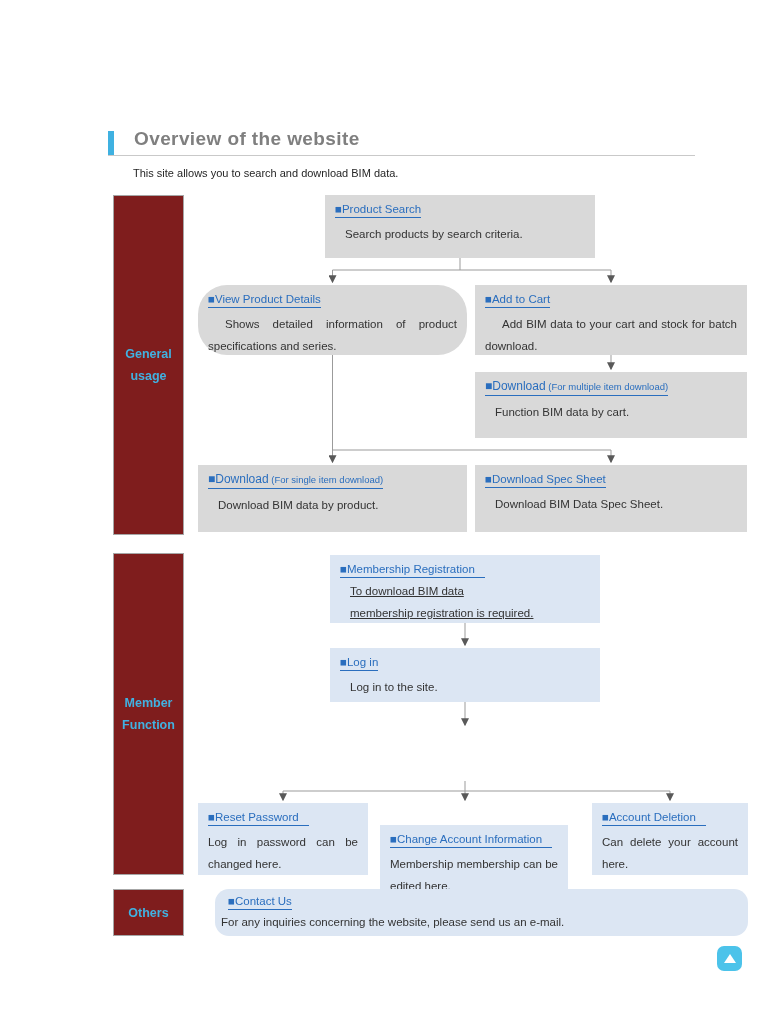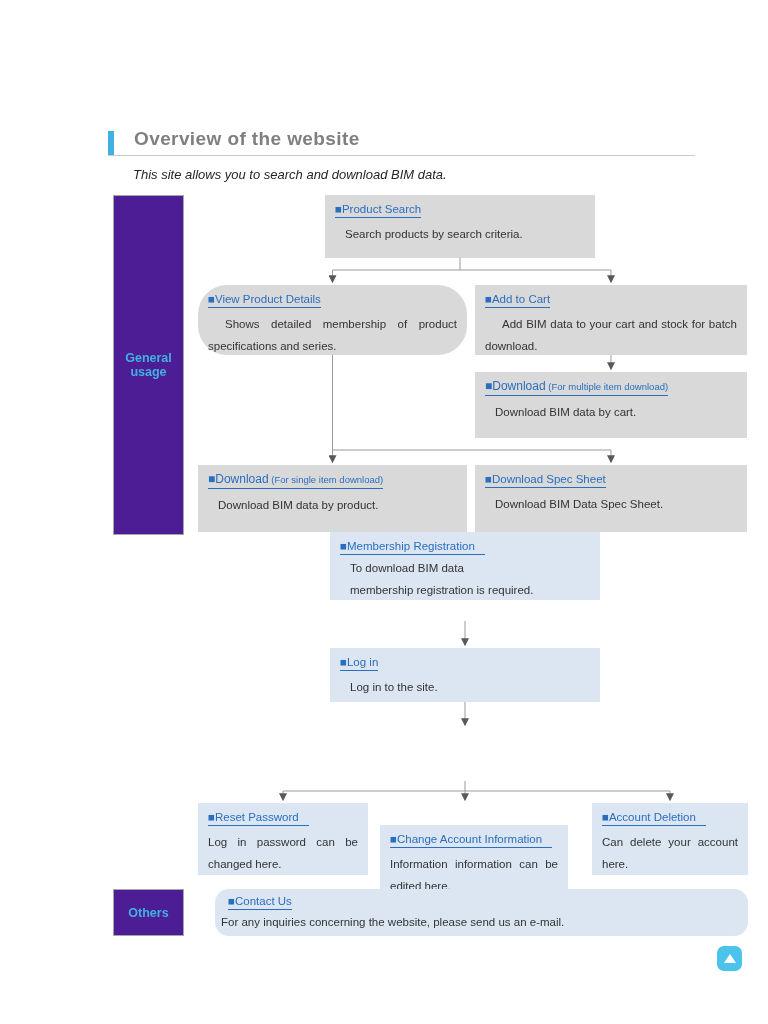--- a/index.html
+++ b/index.html
@@ -3,26 +3,26 @@
 <meta charset="utf-8">
 <style>
   html,body{margin:0;padding:0;background:#ffffff;}
   body{font-family:"Liberation Sans",sans-serif;}
   #page{position:relative;width:768px;height:1024px;background:#fff;overflow:hidden;}
 
   
   .accent-bar{position:absolute;left:108px;top:131px;width:6px;height:24px;background:#3fb1e1;}
   .page-title{position:absolute;left:134px;top:128px;font-size:19px;font-weight:bold;color:#7f7f7f;letter-spacing:.4px;}
   .title-rule{position:absolute;left:108px;top:155px;width:587px;height:0;border-top:1px solid #c9c9c9;}
-  .subtitle{position:absolute;left:133px;top:167px;font-size:13px;color:#262626;font-style:italic;}
+  .subtitle{position:absolute;left:133px;top:167px;font-size:11px;color:#262626;}
 
   
-  .side-label{position:absolute;box-sizing:border-box;border:1px solid #a6a6a6;background:#4c1d95;
+  .side-label{position:absolute;box-sizing:border-box;border:1px solid #a6a6a6;background:#7f1d1d;
     display:flex;align-items:center;justify-content:center;text-align:center;
-    color:#41b1e1;font-weight:bold;font-size:12.5px;line-height:14px;padding:0 8px;}
+    color:#41b1e1;font-weight:bold;font-size:12.5px;line-height:22px;padding:0 8px;}
 
   
   .box{position:absolute;box-sizing:border-box;padding:7px 10px 0 10px;font-size:11.5px;color:#333;}
   .box.gray{background:#d9d9d9;}
   .box.blue{background:#dce6f3;}
   .link{display:inline-block;color:#2a6ebe;border-bottom:1px solid #2a6ebe;padding-bottom:1px;cursor:pointer;line-height:14px;}
   .link .big{font-size:12px;}
   .link .small{font-size:9.5px;}
   .link.ext{padding-right:10px;}
   .desc{margin:6px 0 0 10px;line-height:21.5px;color:#333;}
@@ -70,72 +70,73 @@
       <path d="M465,702 V725" marker-end="url(#arw)"></path>
       <path d="M465,781 V791"></path>
       <path d="M283,791 H670"></path>
       <path d="M283,791 V800" marker-end="url(#arw)"></path>
       <path d="M465,791 V800" marker-end="url(#arw)"></path>
       <path d="M670,791 V800" marker-end="url(#arw)"></path>
     </g>
   </svg>
 
   <div class="side-label" style="left:113px;top:195px;width:71px;height:340px;">General usage</div>
+  <div class="side-label" style="left:113px;top:553px;width:71px;height:322px;">Member Function</div>
   <div class="side-label" style="left:113px;top:889px;width:71px;height:47px;">Others</div>
 
   <div class="box gray" style="left:325px;top:195px;width:270px;height:63px;">
     <a class="link">■Product Search</a>
     <div class="desc">Search products by search criteria.</div>
   </div>
 
   <div class="box gray" style="left:198px;top:285px;width:269px;height:70px;border-radius:29px;">
     <a class="link">■View Product Details</a>
-    <div class="desc justify indent">Shows detailed membership of product specifications and series.</div>
+    <div class="desc justify indent">Shows detailed information of product specifications and series.</div>
   </div>
 
   <div class="box gray" style="left:475px;top:285px;width:272px;height:70px;">
     <a class="link">■Add to Cart</a>
     <div class="desc justify indent">Add BIM data to your cart and stock for batch download.</div>
   </div>
 
   <div class="box gray" style="left:475px;top:372px;width:272px;height:66px;">
     <a class="link"><span class="big">■Download</span><span class="small"> (For multiple item download)</span></a>
-    <div class="desc">Download BIM data by cart.</div>
+    <div class="desc">Function BIM data by cart.</div>
   </div>
 
   <div class="box gray" style="left:198px;top:465px;width:269px;height:67px;">
     <a class="link"><span class="big">■Download</span><span class="small"> (For single item download)</span></a>
     <div class="desc">Download BIM data by product.</div>
   </div>
 
   <div class="box gray" style="left:475px;top:465px;width:272px;height:67px;">
     <a class="link">■Download Spec Sheet</a>
     <div class="desc">Download BIM Data Spec Sheet.</div>
   </div>
 
-  <div class="box blue" style="left:330px;top:532px;width:270px;height:68px;">
+  <div class="box blue" style="left:330px;top:555px;width:270px;height:68px;text-decoration:underline;">
     <a class="link ext">■Membership Registration</a>
     <div class="desc2">To download BIM data</div>
     <div class="desc2" style="margin-top:0;">membership registration is required.</div>
   </div>
 
   <div class="box blue" style="left:330px;top:648px;width:270px;height:54px;">
     <a class="link">■Log in</a>
     <div class="desc">Log in to the site.</div>
   </div>
 
 
   <div class="box blue" style="left:198px;top:803px;width:170px;height:72px;">
     <a class="link ext">■Reset Password</a>
     <div class="desc justify">Log in password can be changed here.</div>
   </div>
 
   <div class="box blue" style="left:380px;top:803px;width:188px;height:72px;margin-top:22px;">
     <a class="link ext">■Change Account Information</a>
-    <div class="desc justify">Information information can be edited here.</div>
+    <div class="desc justify">Membership membership can be edited here.</div>
   </div>
 
   <div class="box blue" style="left:592px;top:803px;width:156px;height:72px;">
     <a class="link ext">■Account Deletion</a>
     <div class="desc justify">Can delete your account here.</div>
   </div>
 
   <div class="box blue contact" style="left:215px;top:889px;width:533px;height:47px;border-radius:14px;">
     <a class="link">■Contact Us</a>
     <div class="desc">For any inquiries concerning the website, please send us an e-mail.</div>

